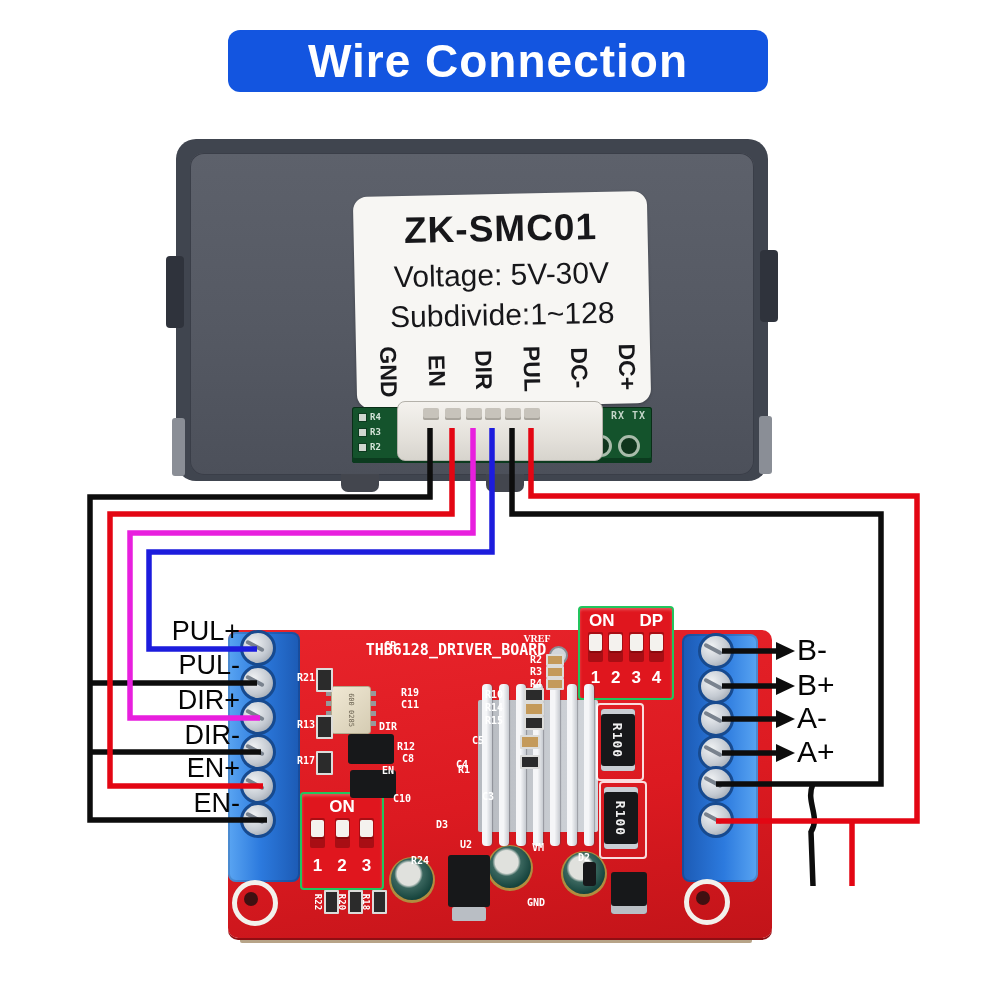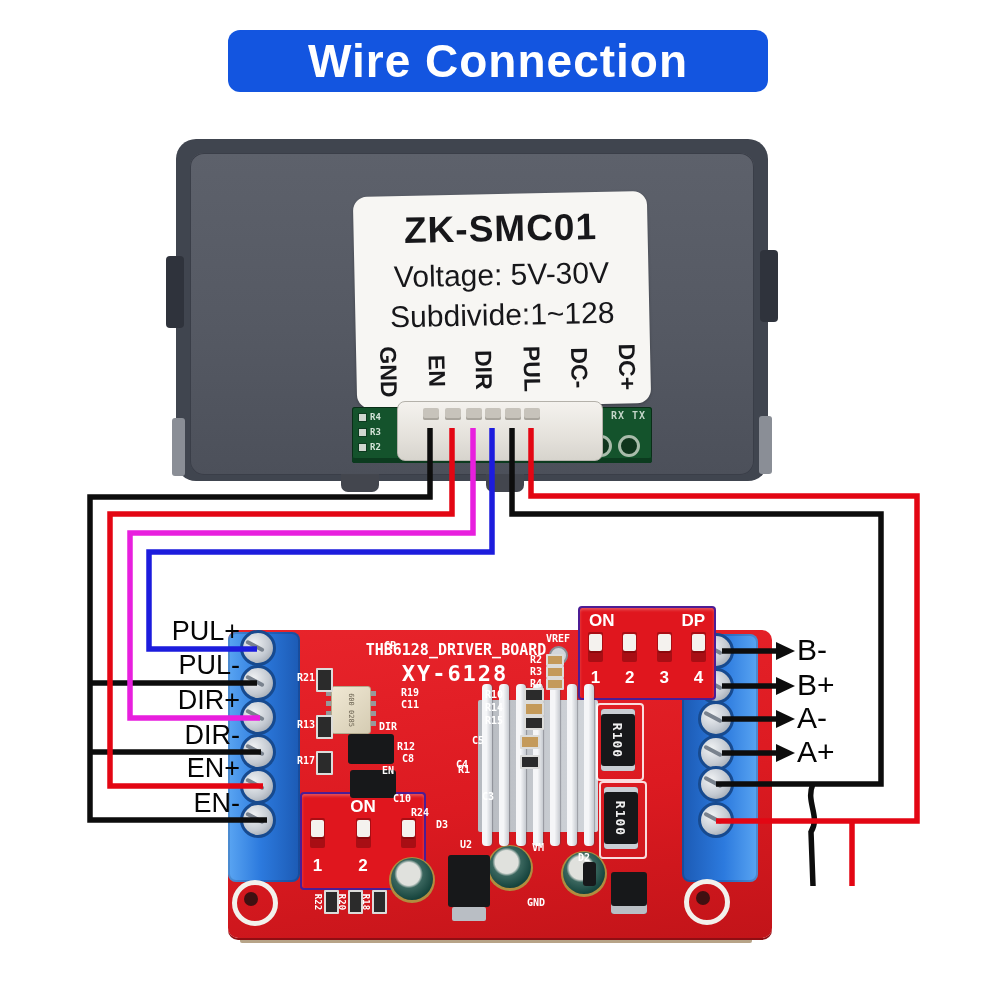--- a/index.html
+++ b/index.html
@@ -64,21 +64,21 @@
 
   .tblock{background:linear-gradient(90deg,#5aa5f2 0%,#2c7ade 45%,#1c5ab4 100%);border-radius:8px;
           box-shadow:inset 0 0 0 2px rgba(0,0,20,.15);}
   #tblock-l{left:228px;top:632px;width:72px;height:250px;}
   #tblock-r{left:682px;top:634px;width:76px;height:248px;background:linear-gradient(270deg,#5aa5f2 0%,#2c7ade 45%,#1c5ab4 100%);}
   .screw{position:absolute;width:30px;height:30px;border-radius:50%;border:3px solid #174a8f;
          background:radial-gradient(circle at 35% 35%,#f1f3f5 0%,#c4cad2 55%,#8e97a2 100%);}
   .screw::after{content:"";position:absolute;left:2px;top:11px;width:20px;height:4px;background:#79828e;
                 border-radius:2px;transform:rotate(28deg);}
 
-  .dip{background:#e0161e;border:2px solid #4c1d95;border-radius:4px;box-shadow:inset 0 2px 3px rgba(255,255,255,.25);padding-left:42px;}
+  .dip{background:#e0161e;border:2px solid #22c55e;border-radius:4px;box-shadow:inset 0 2px 3px rgba(255,255,255,.25);}
   #dip-top{left:578px;top:606px;width:92px;height:90px;}
   #dip-bot{left:300px;top:792px;width:80px;height:94px;}
   .dip-head{position:absolute;top:3px;left:0;width:100%;display:flex;justify-content:space-between;
             padding:0 9px;box-sizing:border-box;color:#fff;font-weight:bold;font-size:17px;}
   .dip-row{position:absolute;left:0;width:100%;display:flex;justify-content:space-between;
            padding:0 8px;box-sizing:border-box;}
   .dip-slot{width:15px;height:30px;background:#a80e14;border-radius:2px;position:relative;}
   .dip-slider{position:absolute;left:1px;top:2px;width:13px;height:17px;background:#f4f2ee;border-radius:2px;
               box-shadow:0 2px 0 rgba(90,0,0,.35);}
   .dip-nums{color:#fff;font-weight:bold;font-size:17px;text-align:center;}
@@ -190,21 +190,20 @@
       <div class="conn-slot" style="left: 47px;"></div>
       <div class="conn-slot" style="left: 68px;"></div>
       <div class="conn-slot" style="left: 87px;"></div>
       <div class="conn-slot" style="left: 107px;"></div>
       <div class="conn-slot" style="left: 126px;"></div>
     </div>
 
   <div id="board-edge" class="abs"></div>
   <div id="board" class="abs"></div>
   <div id="board-title" class="abs">THB6128_DRIVER_BOARD</div>
-  <div id="board-model" class="abs">XY-6128</div>
 
   <div id="tblock-l" class="abs tblock">
       <div class="screw" style="left: 12px; top: -2px;"></div>
       <div class="screw" style="left: 12px; top: 33px;"></div>
       <div class="screw" style="left: 12px; top: 67px;"></div>
       <div class="screw" style="left: 12px; top: 102px;"></div>
       <div class="screw" style="left: 12px; top: 136px;"></div>
       <div class="screw" style="left: 12px; top: 170px;"></div>
     </div>
   <div id="tblock-r" class="abs tblock">
@@ -342,37 +341,37 @@
     <div class="smd tan" style="left: 524px; top: 702px; width: 16px; height: 10px;"></div>
     <div class="smd" style="left: 524px; top: 716px; width: 16px; height: 10px;"></div>
     <div class="smd tan" style="left: 520px; top: 735px; width: 16px; height: 10px;"></div>
     <div class="smd" style="left: 520px; top: 755px; width: 16px; height: 10px;"></div>
     <div class="smd" style="left: 316px; top: 668px; width: 13px; height: 20px;"></div>
     <div class="smd" style="left: 316px; top: 715px; width: 13px; height: 20px;"></div>
     <div class="smd" style="left: 316px; top: 751px; width: 13px; height: 20px;"></div>
     <div class="smd" style="left: 324px; top: 890px; width: 11px; height: 20px;"></div>
     <div class="smd" style="left: 348px; top: 890px; width: 11px; height: 20px;"></div>
     <div class="smd" style="left: 372px; top: 890px; width: 11px; height: 20px;"></div>
-    <span class="silk" style="left: 558px; top: 638px;">VREF</span>
+    <span class="silk" style="left: 537px; top: 638px; font-family: Liberation Serif, serif;">VREF</span>
     <span class="silk" style="left: 390px; top: 645px;">CP</span>
     <span class="silk" style="left: 410px; top: 692px;">R19</span>
     <span class="silk" style="left: 410px; top: 704px;">C11</span>
     <span class="silk" style="left: 388px; top: 726px;">DIR</span>
     <span class="silk" style="left: 406px; top: 746px;">R12</span>
     <span class="silk" style="left: 408px; top: 758px;">C8</span>
     <span class="silk" style="left: 388px; top: 770px;">EN</span>
     <span class="silk" style="left: 494px; top: 694px;">R10</span>
     <span class="silk" style="left: 494px; top: 707px;">R14</span>
     <span class="silk" style="left: 494px; top: 720px;">R15</span>
     <span class="silk" style="left: 478px; top: 740px;">C5</span>
     <span class="silk" style="left: 462px; top: 764px;">C4</span>
     <span class="silk" style="left: 464px; top: 769px;">R1</span>
     <span class="silk" style="left: 402px; top: 798px;">C10</span>
     <span class="silk" style="left: 488px; top: 796px;">C3</span>
-    <span class="silk" style="left: 420px; top: 812px;">R24</span>
+    <span class="silk" style="left: 420px; top: 860px;">R24</span>
     <span class="silk" style="left: 442px; top: 824px;">D3</span>
     <span class="silk" style="left: 466px; top: 844px;">U2</span>
     <span class="silk" style="left: 306px; top: 677px;">R21</span>
     <span class="silk" style="left: 306px; top: 724px;">R13</span>
     <span class="silk" style="left: 306px; top: 760px;">R17</span>
     <span class="silk" style="left: 536px; top: 659px;">R2</span>
     <span class="silk" style="left: 536px; top: 671px;">R3</span>
     <span class="silk" style="left: 536px; top: 683px;">R4</span>
     <span class="silk" style="left: 584px; top: 857px;">D2</span>
     <span class="silk" style="left: 538px; top: 847px;">VM</span>

